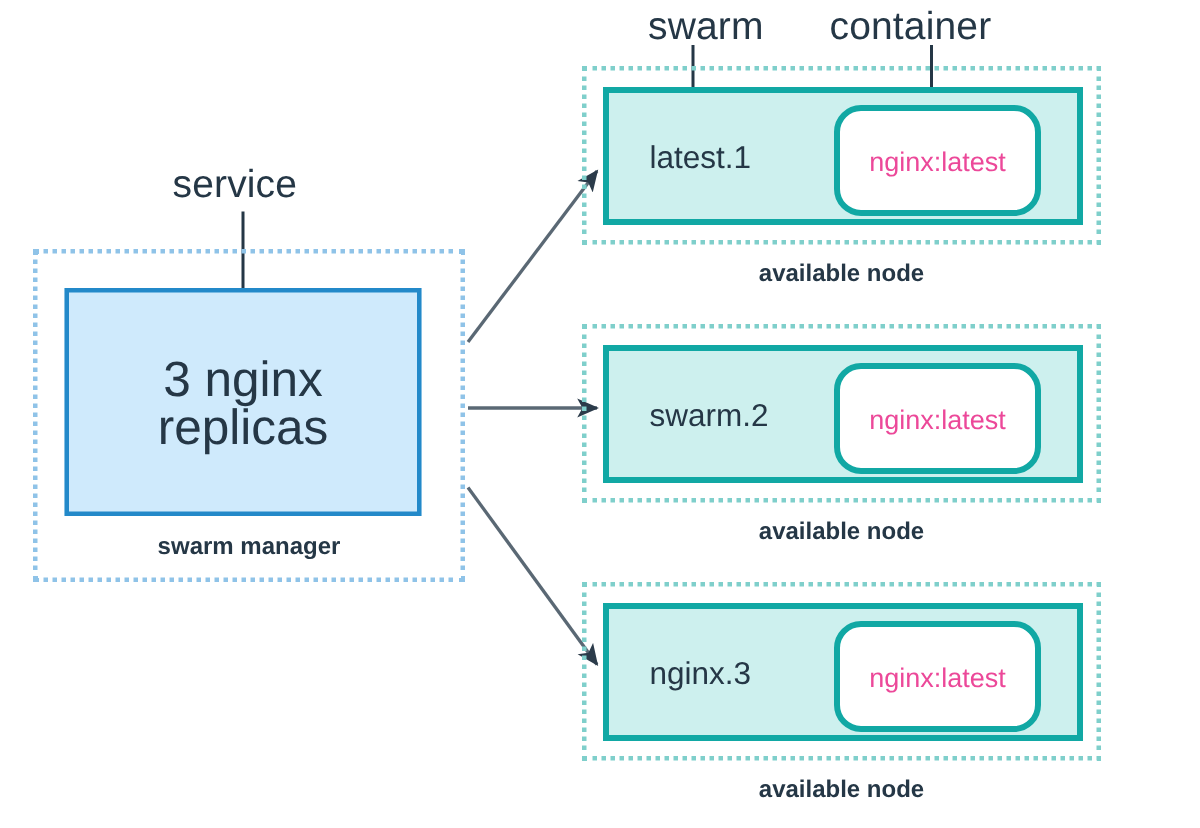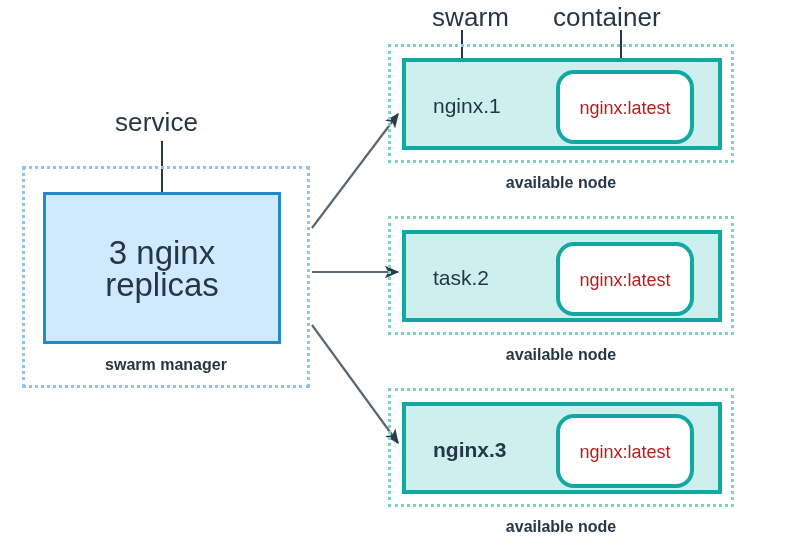--- a/index.html
+++ b/index.html
@@ -93,21 +93,21 @@
     border: 4px solid #11a8a4;
     border-radius: 18px;
     box-sizing: border-box;
   }
   .container-text {
     position: absolute;
     left: 0;
     right: 0;
     text-align: center;
     font-size: 18px;
-    color: #b91c1c;
+    color: #ec4899;
     white-space: nowrap;
   }
 
   
   #arrows {
     position: absolute;
     left: 0;
     top: 0;
     width: 800px;
     height: 552px;
@@ -144,45 +144,45 @@
   <div class="service-box" style="left:43px; top:192px; width:238px; height:152px;">
     <div class="service-text" style="top:42px;">3 nginx
 replicas</div>
   </div>
 
   <div class="caption" style="left:22px; top:356px; width:288px;">swarm manager</div>
 
   <div class="node-dashed-teal" style="left:388px; top:44px; width:346px; height:119px;"></div>
 
   <div class="task-box" style="left:402px; top:58px; width:320px; height:92px;">
-    <div class="task-text" style="left:27px; top:32px;">nginx.1</div>
+    <div class="task-text" style="left:27px; top:32px;">latest.1</div>
 
     <div class="container-box" style="left:150px; top:8px; width:138px; height:74px;">
       <div class="container-text" style="top:24px;">nginx:latest</div>
     </div>
   </div>
 
   <div class="caption" style="left:388px; top:174px; width:346px;">available node</div>
 
   <div class="node-dashed-teal" style="left:388px; top:216px; width:346px; height:119px;"></div>
 
   <div class="task-box" style="left:402px; top:230px; width:320px; height:92px;">
-    <div class="task-text" style="left:27px; top:32px;">task.2</div>
+    <div class="task-text" style="left:27px; top:32px;">swarm.2</div>
 
     <div class="container-box" style="left:150px; top:8px; width:138px; height:74px;">
       <div class="container-text" style="top:24px;">nginx:latest</div>
     </div>
   </div>
 
   <div class="caption" style="left:388px; top:346px; width:346px;">available node</div>
 
   <div class="node-dashed-teal" style="left:388px; top:388px; width:346px; height:119px;"></div>
 
   <div class="task-box" style="left:402px; top:402px; width:320px; height:92px;">
-    <div class="task-text" style="left:27px; top:32px;font-weight:bold;">nginx.3</div>
+    <div class="task-text" style="left:27px; top:32px;">nginx.3</div>
 
     <div class="container-box" style="left:150px; top:8px; width:138px; height:74px;">
       <div class="container-text" style="top:24px;">nginx:latest</div>
     </div>
   </div>
 
   <div class="caption" style="left:388px; top:518px; width:346px;">available node</div>
 
 </div>
 

